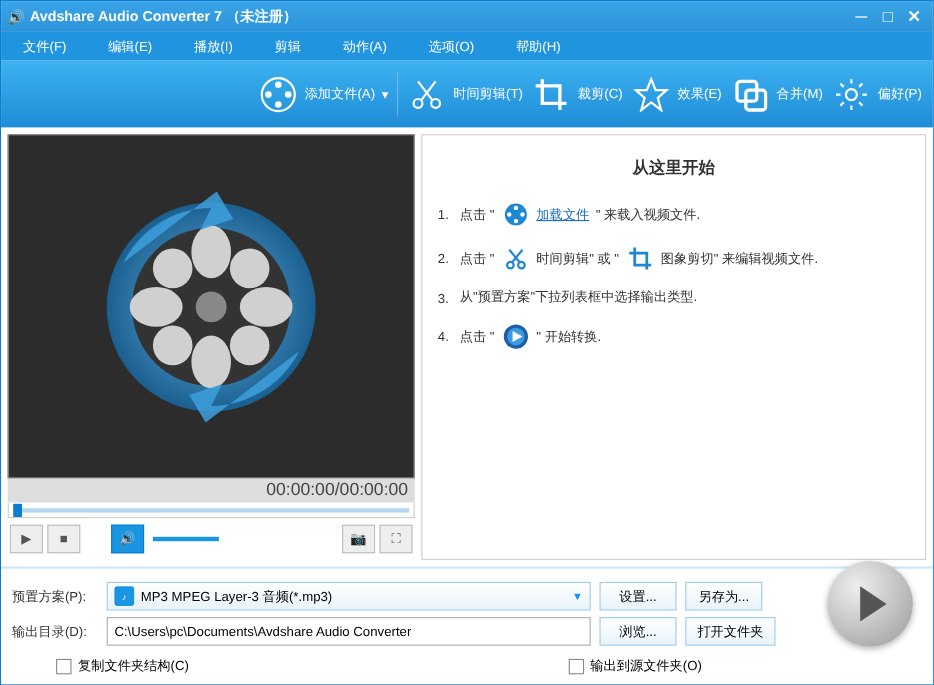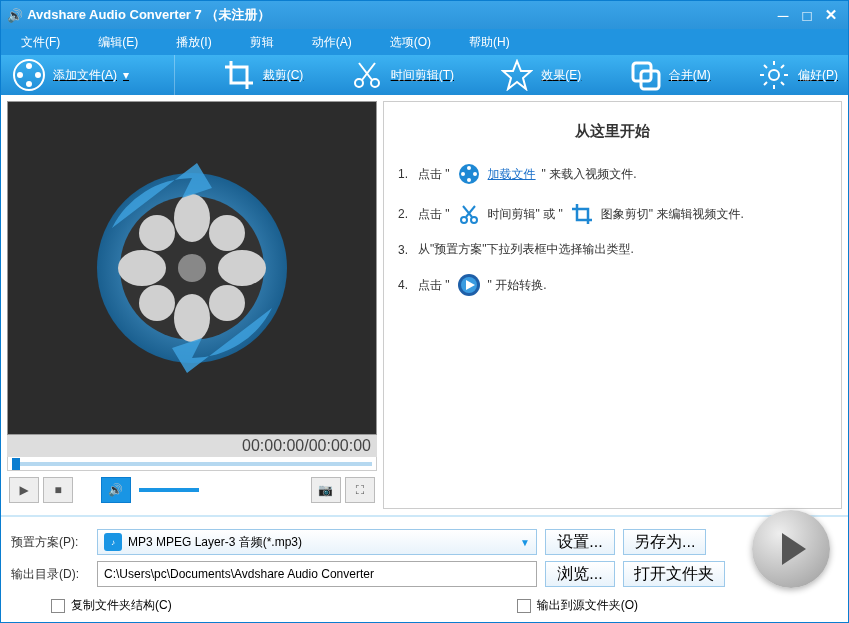--- a/index.html
+++ b/index.html
@@ -8,21 +8,21 @@
 .window { width: 849px; height: 623px; display: flex; flex-direction: column; border: 1px solid #0a7dd0; }
 
 .titlebar { background: linear-gradient(#3aa4e8, #2c94da); height: 28px; display: flex; align-items: center; padding: 0 6px; color: #fff; font-size: 13px; font-weight: bold; }
 .titlebar .title { margin-left: 4px; }
 .titlebar .spacer { flex: 1; }
 .titlebar .winbtn { width: 22px; height: 18px; margin-left: 2px; display: flex; align-items: center; justify-content: center; color: #fff; font-size: 15px; cursor: pointer; }
 
 .menubar { background: #2194e0; height: 26px; display: flex; align-items: center; padding: 0 20px; gap: 38px; color: #fff; font-size: 12px; }
 .menubar .mi { cursor: pointer; }
 
-.toolbar { background: linear-gradient(#3cb2f2, #1f8cd6); height: 40px; display: flex; align-items: center; padding: 0 10px; gap: 8px; justify-content: space-between; text-decoration: underline; }
+.toolbar { background: linear-gradient(#3cb2f2, #1f8cd6); height: 61px; display: flex; align-items: center; padding: 0 10px; gap: 8px; justify-content: flex-end; }
 .tb-item { display: flex; align-items: center; gap: 6px; color: #fff; font-size: 12px; cursor: pointer; }
 .tb-icon { width: 36px; height: 36px; display: flex; align-items: center; justify-content: center; }
 .tb-sep { width: 1px; height: 40px; background: rgba(255,255,255,0.3); }
 
 .main { flex: 1; background: #fff; display: flex; padding: 6px; gap: 6px; }
 .preview-col { width: 370px; display: flex; flex-direction: column; }
 .preview-area { flex: 1; background: #2c2c2c; display: flex; align-items: center; justify-content: center; border: 1px solid #999; }
 .timebar { background: #ddd; height: 22px; display: flex; align-items: center; padding: 0 6px; font-size: 16px; color: #444; }
 .timebar .tline { flex: 1; }
 .seekbar { background: #fff; height: 14px; display: flex; align-items: center; padding: 0 4px; border: 1px solid #ccc; border-top: none; }
@@ -42,21 +42,21 @@
 .link-like { color: #1a6fc9; text-decoration: underline; }
 
 .bottom { background: #fff; padding: 6px 10px 8px 10px; border-top: 2px solid #cde8f8; }
 .row { display: flex; align-items: center; gap: 8px; margin: 6px 0; font-size: 12px; }
 .row .lbl { width: 78px; color: #333; }
 .dropdown { flex: 1; height: 26px; border: 1px solid #9cc9ea; background: linear-gradient(#fff,#e8f3fb); display: flex; align-items: center; padding: 0 6px; font-size: 12px; max-width: 440px; }
 .dropdown .dd-icon { width: 18px; height: 18px; background: #1995e4; border-radius: 3px; margin-right: 6px; display:flex; align-items:center; justify-content:center;}
 .dropdown .dd-text { flex: 1; }
 .dropdown .dd-caret { color: #1995e4; font-size: 10px; }
 .txt-input { flex: 1; height: 26px; border: 1px solid #aaa; padding: 12px 6px; font-size: 12px; max-width: 440px; }
-.btn { height: 26px; min-width: 70px; border: 1px solid #9cc9ea; background: linear-gradient(#fff,#e8f3fb); font-size: 16px; padding: 0 10px; cursor: pointer; }
+.btn { height: 26px; min-width: 70px; border: 1px solid #9cc9ea; background: linear-gradient(#fff,#e8f3fb); font-size: 12px; padding: 0 10px; cursor: pointer; }
 .chk-row { display: flex; align-items: center; gap: 40px; margin-top: 10px; font-size: 12px; padding-left: 40px; }
 .chk { display: flex; align-items: center; gap: 6px; }
 .chk-box { width: 14px; height: 14px; border: 1px solid #888; background: #fff; }
 
 .big-play { position: absolute; right: 18px; bottom: 34px; width: 78px; height: 78px; border-radius: 50%; background: radial-gradient(circle at 35% 30%, #eee, #999); display: flex; align-items: center; justify-content: center; box-shadow: 0 2px 6px rgba(0,0,0,0.3); cursor: pointer; }
 .big-play::after { content:""; width:0; height:0; border-left: 24px solid #555; border-top: 16px solid transparent; border-bottom: 16px solid transparent; margin-left:6px;}
 
 .rel { position: relative; }
 </style>
 </head>
@@ -92,35 +92,35 @@
             <circle cx="17" cy="26" r="3" fill="#fff"></circle>
             <circle cx="8" cy="17" r="3" fill="#fff"></circle>
           </svg>
         </span>
       <span>添加文件(A)</span>
       <span>▾</span>
     </div>
     <div class="tb-sep"></div>
     <div class="tb-item">
       <span class="tb-icon">
-          <svg width="32" height="32" viewBox="0 0 32 32" fill="none" stroke="#fff" stroke-width="3">
-            <path d="M8 2 V24 H30 M2 8 H24 V30"></path>
-          </svg>
-        </span>
-      <span>裁剪(C)</span>
-    </div>
-    <div class="tb-item">
-      <span class="tb-icon">
           <svg width="32" height="32" viewBox="0 0 32 32" fill="none" stroke="#fff" stroke-width="2">
             <circle cx="8" cy="24" r="4"></circle>
             <circle cx="24" cy="24" r="4"></circle>
             <path d="M11 21 L24 4 M21 21 L8 4"></path>
           </svg>
         </span>
       <span>时间剪辑(T)</span>
+    </div>
+    <div class="tb-item">
+      <span class="tb-icon">
+          <svg width="32" height="32" viewBox="0 0 32 32" fill="none" stroke="#fff" stroke-width="3">
+            <path d="M8 2 V24 H30 M2 8 H24 V30"></path>
+          </svg>
+        </span>
+      <span>裁剪(C)</span>
     </div>
     <div class="tb-item">
       <span class="tb-icon">
           <svg width="32" height="32" viewBox="0 0 32 32" fill="none" stroke="#fff" stroke-width="2">
             <path d="M16 2 L20 12 L30 12 L22 19 L25 30 L16 23 L7 30 L10 19 L2 12 L12 12 Z"></path>
           </svg>
         </span>
       <span>效果(E)</span>
     </div>
     <div class="tb-item">

